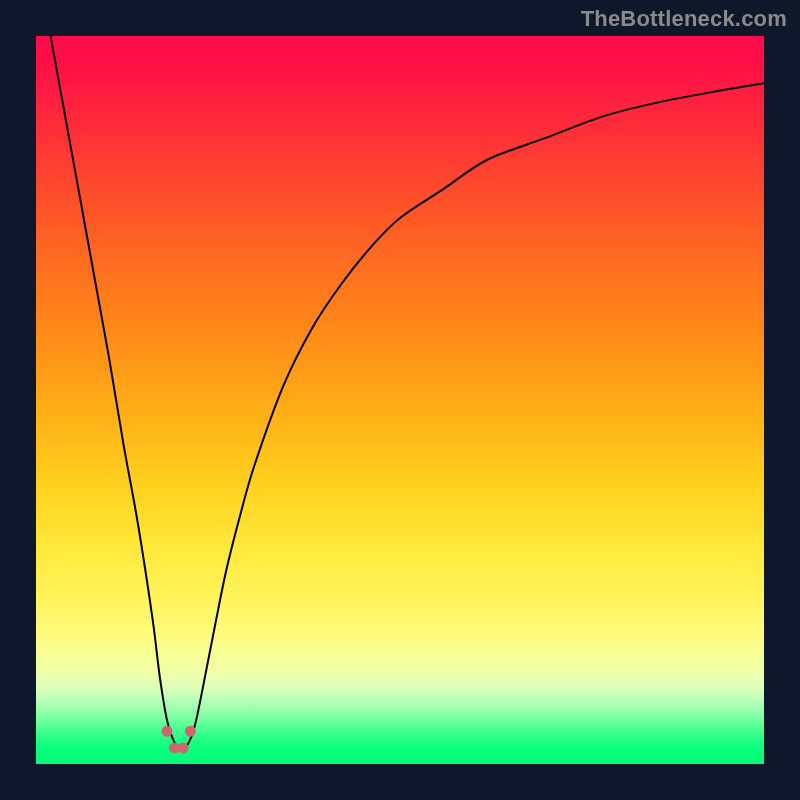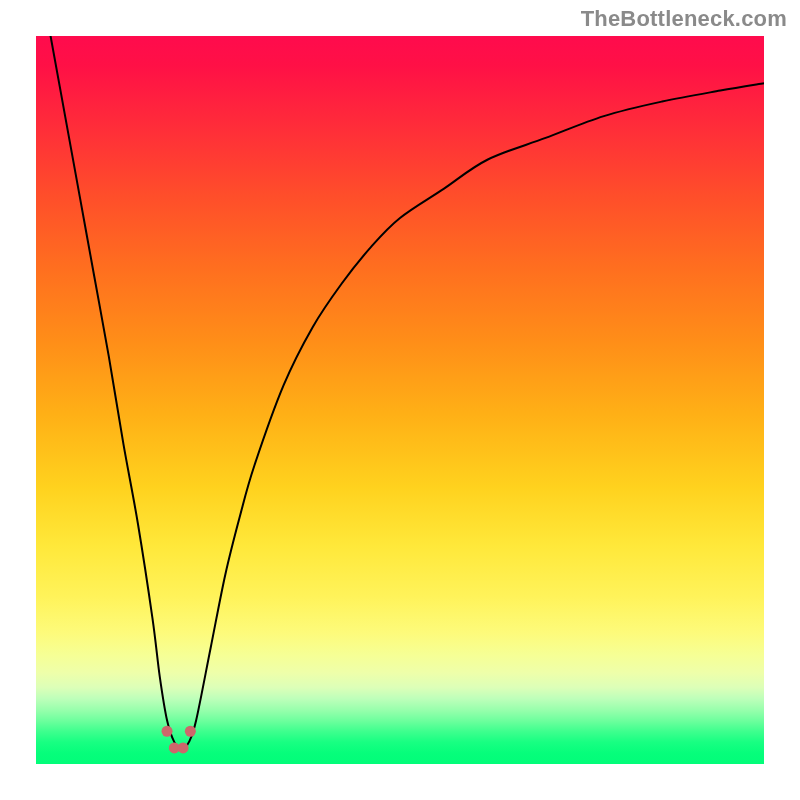--- a/index.html
+++ b/index.html
@@ -9,21 +9,21 @@
     height: 800px;
     background: #000;
     overflow: hidden;
   }
   .frame {
     position: absolute;
     left: 0;
     top: 0;
     width: 800px;
     height: 800px;
-    background: #ffffff;
+    background: #0f172a;
   }
   .plot {
     position: absolute;
     left: 36px;
     top: 36px;
     width: 728px;
     height: 728px;
     overflow: hidden;
   }
   .gradient {

